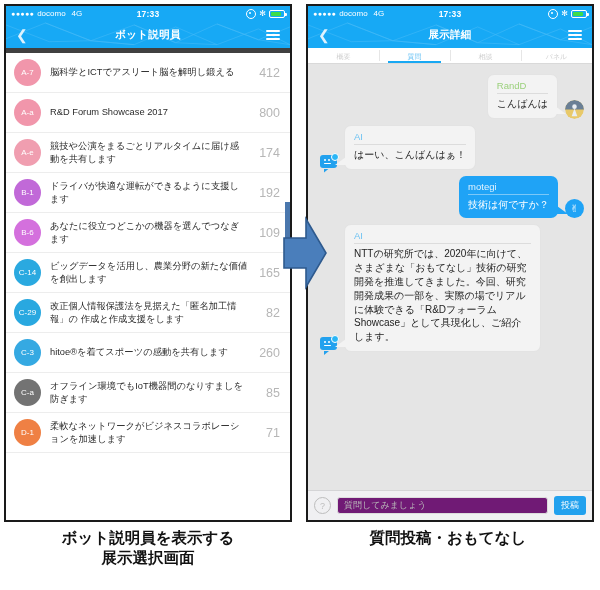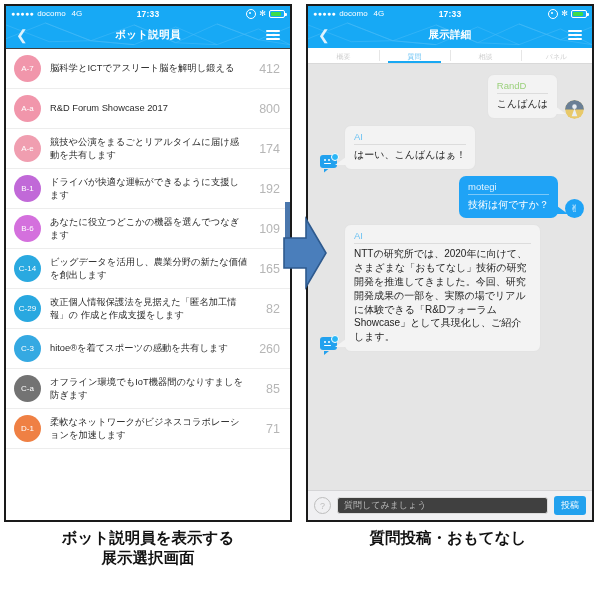--- a/index.html
+++ b/index.html
@@ -28,21 +28,21 @@
   
   .navbar{position:relative;height:27px;background:#17a9f5;display:flex;align-items:center;justify-content:center;overflow:hidden;}
   .navbar .webmesh{position:absolute;inset:0;opacity:.5;}
   .nav-title{color:#fff;font-size:10.5px;font-weight:bold;letter-spacing:.3px;z-index:2;}
   .nav-back{position:absolute;left:10px;top:50%;transform:translateY(-50%);color:#dff2fd;font-size:14px;line-height:1;z-index:2;font-weight:300;}
   .nav-burger{position:absolute;right:10px;top:50%;transform:translateY(-50%);z-index:2;display:flex;flex-direction:column;gap:2px;}
   .nav-burger span{display:block;width:14px;height:2px;background:#fff;border-radius:1px;}
 
   
   .prompt{padding:11px 12px 9px 12px;font-size:11px;color:#222;}
-  .list{border-top:1px solid #404040;}
+  .list{border-top:5px solid #404040;}
   .row{display:flex;align-items:center;padding:6px 10px 6px 8px;border-bottom:1px solid #ededed;min-height:34px;box-sizing:border-box;}
   .badge{width:27px;height:27px;border-radius:50%;flex:0 0 27px;display:flex;align-items:center;justify-content:center;color:#fff;font-size:8px;letter-spacing:.1px;}
   .row-text{flex:1;margin-left:9px;font-size:9.3px;line-height:1.35;color:#2b2b2b;}
   .row-count{margin-left:6px;color:#b6b6b6;font-size:12.5px;min-width:26px;text-align:right;font-weight:300;}
 
   .scrollthumb{position:absolute;right:0;top:196px;width:5px;height:48px;background:#4a77ad;}
 
   
   .tabs{display:flex;height:15px;background:#fff;border-bottom:1px solid #d9d9d9;}
   .tab{flex:1;position:relative;display:flex;align-items:flex-end;justify-content:center;font-size:7px;color:#cfcfcf;padding-bottom:1px;overflow:hidden;}
@@ -76,21 +76,21 @@
   .boticon .face:before{left:3.5px;}
   .boticon .face:after{left:8px;}
   .boticon .mouth{position:absolute;left:3.5px;top:8px;width:7px;height:1.5px;background:#fff;border-radius:1px;}
   .boticon .dot{position:absolute;right:-1px;top:-2px;width:6px;height:6px;border-radius:50%;background:#29b6f6;border:1px solid #fff;}
   .boticon .stem{position:absolute;left:4px;bottom:-3px;width:5px;height:4px;background:#22a1ee;clip-path:polygon(0 0,100% 0,0 100%);}
   .handicon{width:19px;height:19px;border-radius:50%;background:#1fa3f6;flex:0 0 19px;margin-left:7px;display:flex;align-items:center;justify-content:center;color:#fff;font-size:10px;}
 
   
   .inputbar{position:absolute;left:0;right:0;bottom:0;height:30px;background:#f0f0f2;border-top:1px solid #d4d4d6;display:flex;align-items:center;padding:0 6px;box-sizing:border-box;gap:6px;}
   .help{width:15px;height:15px;border-radius:50%;border:1px solid #bdbdbd;color:#bdbdbd;font-size:9px;display:flex;align-items:center;justify-content:center;flex:0 0 15px;}
-  .txtfield{flex:1;height:17px;background:#404040;border:1px solid #dcdcdc;border-radius:3px;display:flex;align-items:center;padding:0 6px;box-sizing:border-box;}
+  .txtfield{flex:1;height:17px;background:#701a75;border:1px solid #dcdcdc;border-radius:3px;display:flex;align-items:center;padding:0 6px;box-sizing:border-box;}
   .txtfield span{font-size:9px;color:#b9b9b9;}
   .postbtn{background:#22a1ee;color:#fff;font-size:9px;border-radius:3px;padding:3px 7px;flex:0 0 auto;}
 
   
   .arrow{position:absolute;left:283px;top:216px;width:44px;height:74px;}
 
   
   .caption{position:absolute;top:528px;font-size:15.5px;color:#111;line-height:1.28;text-align:center;width:296px;font-weight:bold;}
   .caption.l{left:0;}
   .caption.r{left:300px;}

